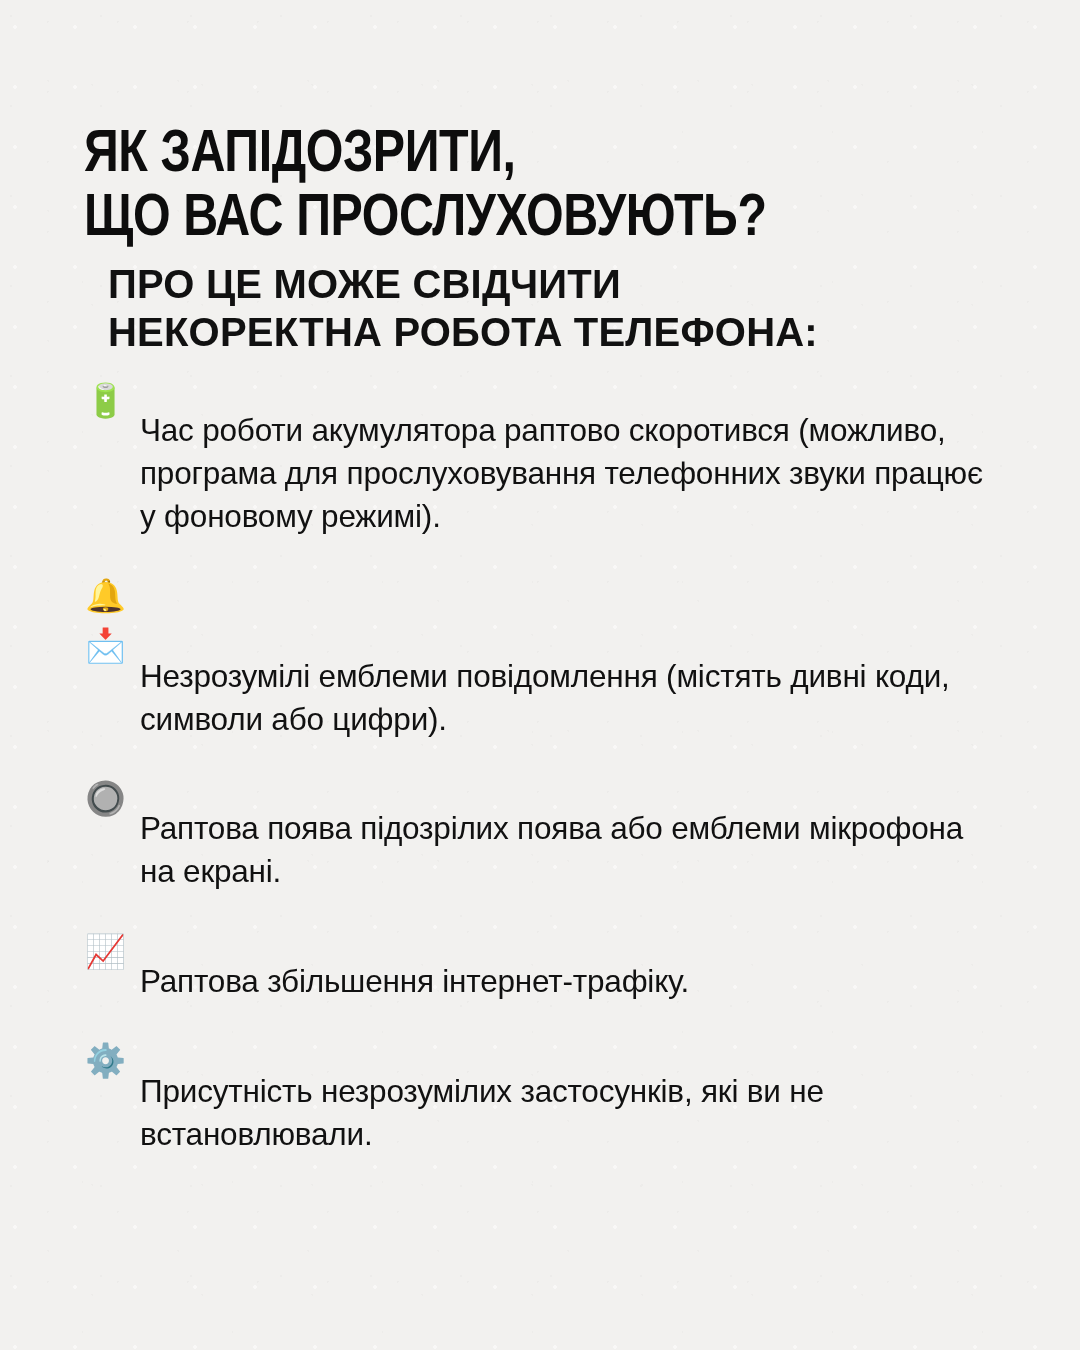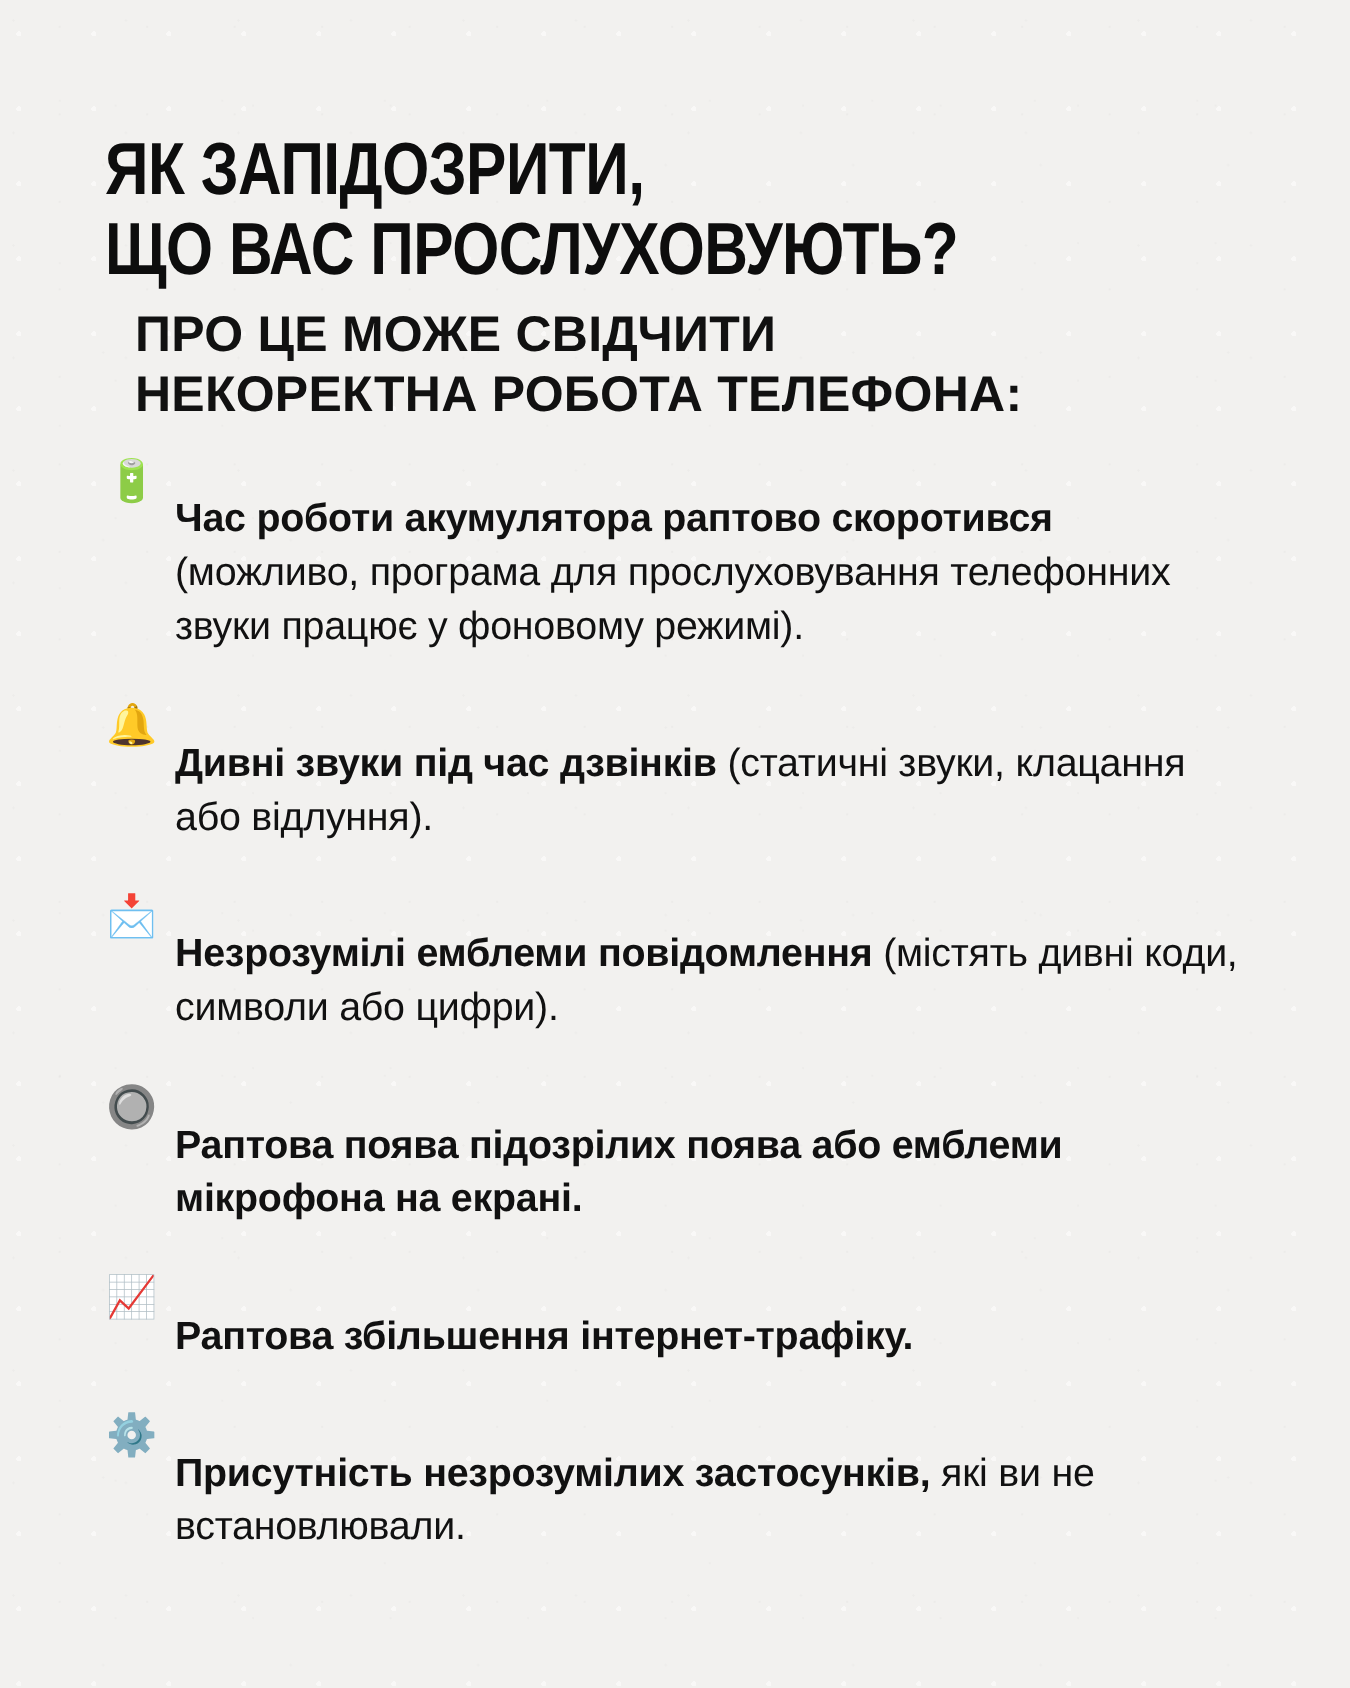--- a/index.html
+++ b/index.html
@@ -26,21 +26,21 @@
       radial-gradient(circle at 55% 88%, rgba(0,0,0,0.020) 0 1px, transparent 1px),
       radial-gradient(circle at 25% 45%, rgba(255,255,255,0.5) 0 2px, transparent 2px);
     background-size: 90px 90px, 130px 130px, 70px 70px, 110px 110px, 150px 150px, 60px 60px;
     pointer-events: none;
   }
   .page {
     position: relative;
     width: 1080px;
     height: 1350px;
     box-sizing: border-box;
-    padding: 0 84px;
+    padding: 16px 84px;
   }
 
   
   .headline {
     margin: 0;
     padding-top: 104px;
     font-family: "Liberation Sans", sans-serif;
     font-weight: 700;
     font-size: 59px;
     line-height: 1.08;
@@ -91,21 +91,21 @@
     user-select: none;
   }
   .item-text {
     font-size: 31.5px;
     line-height: 1.36;
     color: #111111;
     font-weight: 400;
     letter-spacing: -0.2px;
   }
   .item-text b {
-    font-weight: 700;
+    font-weight: 400;
   }
 
   
   .footer {
     position: absolute;
     left: 84px;
     right: 84px;
     bottom: 62px;
     height: 110px;
   }
@@ -181,21 +181,20 @@
 
   <ul class="list">
 
     <li class="list-item">
       <span class="item-icon">🔋</span>
       <p class="item-text"><b>Час роботи акумулятора раптово скоротився</b><span> (можливо, програма для прослуховування телефонних звуки працює у фоновому режимі).</span></p>
     </li>
 
     <li class="list-item">
       <span class="item-icon">🔔</span>
-      <p class="item-text"><b>Дивні звуки під час дзвінків</b><span> (статичні звуки, клацання або відлуння).</span></p>
     </li>
 
     <li class="list-item">
       <span class="item-icon">📩</span>
       <p class="item-text"><b>Незрозумілі емблеми повідомлення</b><span> (містять дивні коди, символи або цифри).</span></p>
     </li>
 
     <li class="list-item">
       <span class="item-icon">🔘</span>
       <p class="item-text"><b>Раптова поява  підозрілих поява або емблеми мікрофона на екрані.</b><span></span></p>

